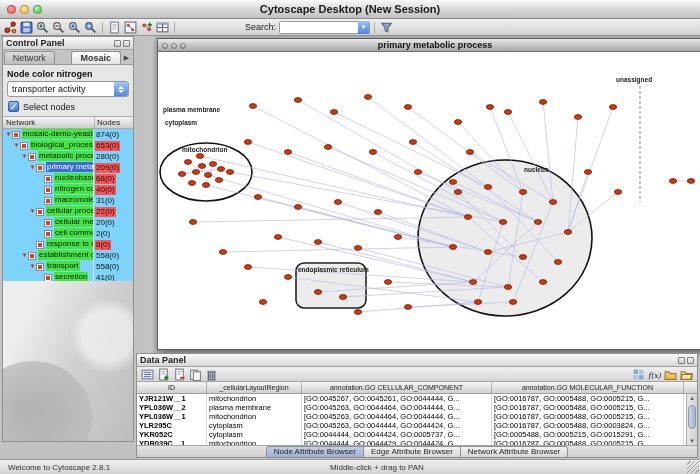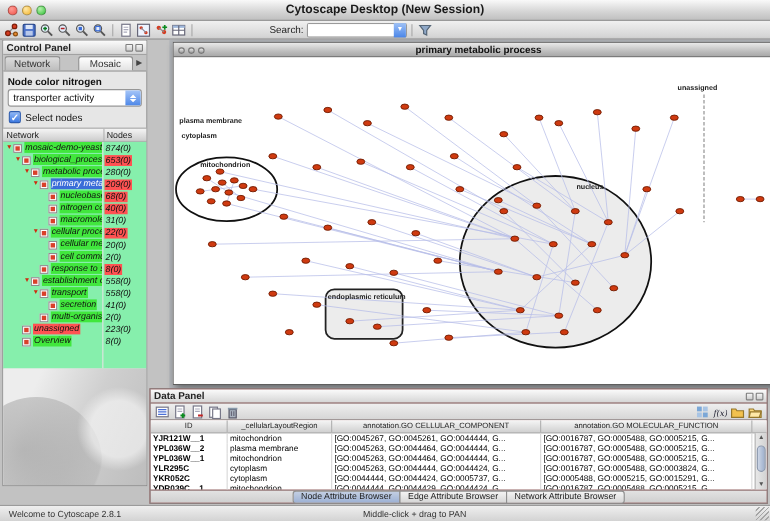--- a/index.html
+++ b/index.html
@@ -25,34 +25,34 @@
 .net-frame{position:absolute;left:3px;top:2px;width:556px;height:312px;background:#fff;border:1px solid #5e5e5e;box-shadow:2px 3px 7px rgba(0,0,0,.45);}
 .net-titlebar{height:13px;background:linear-gradient(#e9e9e9,#b9b9b9 70%,#a9a9a9);border-bottom:1px solid #6e6e6e;text-align:center;font-size:9px;font-weight:bold;line-height:12px;color:#111;position:relative;}
 .net-dot{position:absolute;top:3.5px;width:6px;height:6px;border-radius:50%;background:linear-gradient(#ededed,#9a9a9a);border:1px solid #787878;}
 #net-svg{display:block;background:#fff;}
 .control-panel{position:absolute;left:2px;top:36px;width:132px;bottom:32px;background:#e6e6e6;border:1px solid #8f8f8f;display:flex;flex-direction:column;}
 .panel-header{height:13px;flex:none;background:linear-gradient(#fbfbfb,#d5d5d5);border-bottom:1px solid #a2a2a2;display:flex;align-items:center;padding:0 3px;font-size:9px;font-weight:bold;color:#222;}
 .ph-spacer{flex:1;}
 .mini-btn{width:7px;height:7px;border:1px solid #7e7e7e;background:linear-gradient(#f4f4f4,#cdcdcd);margin-left:2px;border-radius:1px;flex:none;}
 .cp-tabs{height:15px;flex:none;display:flex;align-items:flex-end;background:#c4c4c4;border-bottom:1px solid #9a9a9a;padding:1px 1px 0 1px;}
 .cp-tab{flex:1;height:13px;line-height:13px;text-align:center;font-size:9px;border:1px solid #909090;border-bottom:none;border-radius:3px 3px 0 0;background:linear-gradient(#dcdcdc,#bdbdbd);color:#333;overflow:hidden;white-space:nowrap;}
-.cp-tab.active{background:linear-gradient(#ffffff,#e2e2e2);font-weight:normal;margin-left:16px;}
+.cp-tab.active{background:linear-gradient(#ffffff,#e2e2e2);font-weight:bold;margin-left:16px;}
 .cp-tab-arrow{width:11px;height:13px;font-size:7px;line-height:13px;text-align:center;color:#444;flex:none;}
 .cp-body-label{flex:none;font-size:9px;font-weight:bold;color:#111;padding:4px 4px 1px;}
 .dropdown{flex:none;height:16px;margin:1px 4px 2px;background:#fff;border:1px solid #969696;border-radius:3px;display:flex;align-items:center;font-size:9px;color:#111;padding-left:4px;overflow:hidden;}
 .dd-label{flex:1;overflow:hidden;white-space:nowrap;}
 .dd-btn{margin-left:auto;width:14px;height:100%;background:linear-gradient(#a6c6f8,#4d87e8);display:flex;flex-direction:column;align-items:center;justify-content:center;gap:1px;flex:none;}
 .dd-up{width:0;height:0;border-left:3px solid transparent;border-right:3px solid transparent;border-bottom:3.5px solid #fff;}
 .dd-down{width:0;height:0;border-left:3px solid transparent;border-right:3px solid transparent;border-top:3.5px solid #fff;}
 .checkbox-row{flex:none;display:flex;align-items:center;gap:4px;padding:2px 5px 4px;font-size:9px;color:#111;}
 .checkbox{width:11px;height:11px;border-radius:2px;background:linear-gradient(#8fb7f6,#3d79e0);border:1px solid #2d5cb0;color:#fff;font-size:9px;line-height:10px;text-align:center;font-weight:bold;flex:none;}
 .tree-header{flex:none;height:13px;display:flex;background:linear-gradient(#f5f5f5,#cdcdcd);border-top:1px solid #a9a9a9;border-bottom:1px solid #a9a9a9;font-size:8px;color:#222;align-items:center;}
 .th-col1{flex:1;padding-left:3px;border-right:1px solid #b2b2b2;height:100%;line-height:12px;}
 .th-col2{width:38px;padding-left:2px;height:100%;line-height:12px;}
-.tree-body{flex:none;height:206px;background:#86efac;overflow:hidden;position:relative;font-style:italic;}
+.tree-body{flex:none;height:152px;background:#7dd3fc;overflow:hidden;position:relative;}
 .tree-body::after{content:"";position:absolute;top:0;bottom:0;right:39px;width:1px;background:#e4e4e4;}
 .tree-row{display:flex;align-items:center;height:11px;font-size:8px;color:#111;white-space:nowrap;}
 .tree-indent{flex:none;}
 .tree-arrow{flex:none;width:7px;color:#cf2a0e;font-size:6px;text-align:center;line-height:11px;}
 .tree-icon{flex:none;width:8px;height:8px;background:#fdfdfd;border:1px solid #8d8d8d;position:relative;margin-right:2px;}
 .tree-icon::after{content:"";position:absolute;left:1px;top:1px;width:4px;height:4px;background:#d9402a;}
 .tree-label-wrap{flex:1;overflow:hidden;height:11px;line-height:11px;}
 .tree-label{display:inline-block;max-width:100%;overflow:hidden;padding:0 1px;height:10px;line-height:10px;}
 .hl-green{background:#41e73d;}
 .hl-blue{background:#3a6cd8;color:#fff;}

